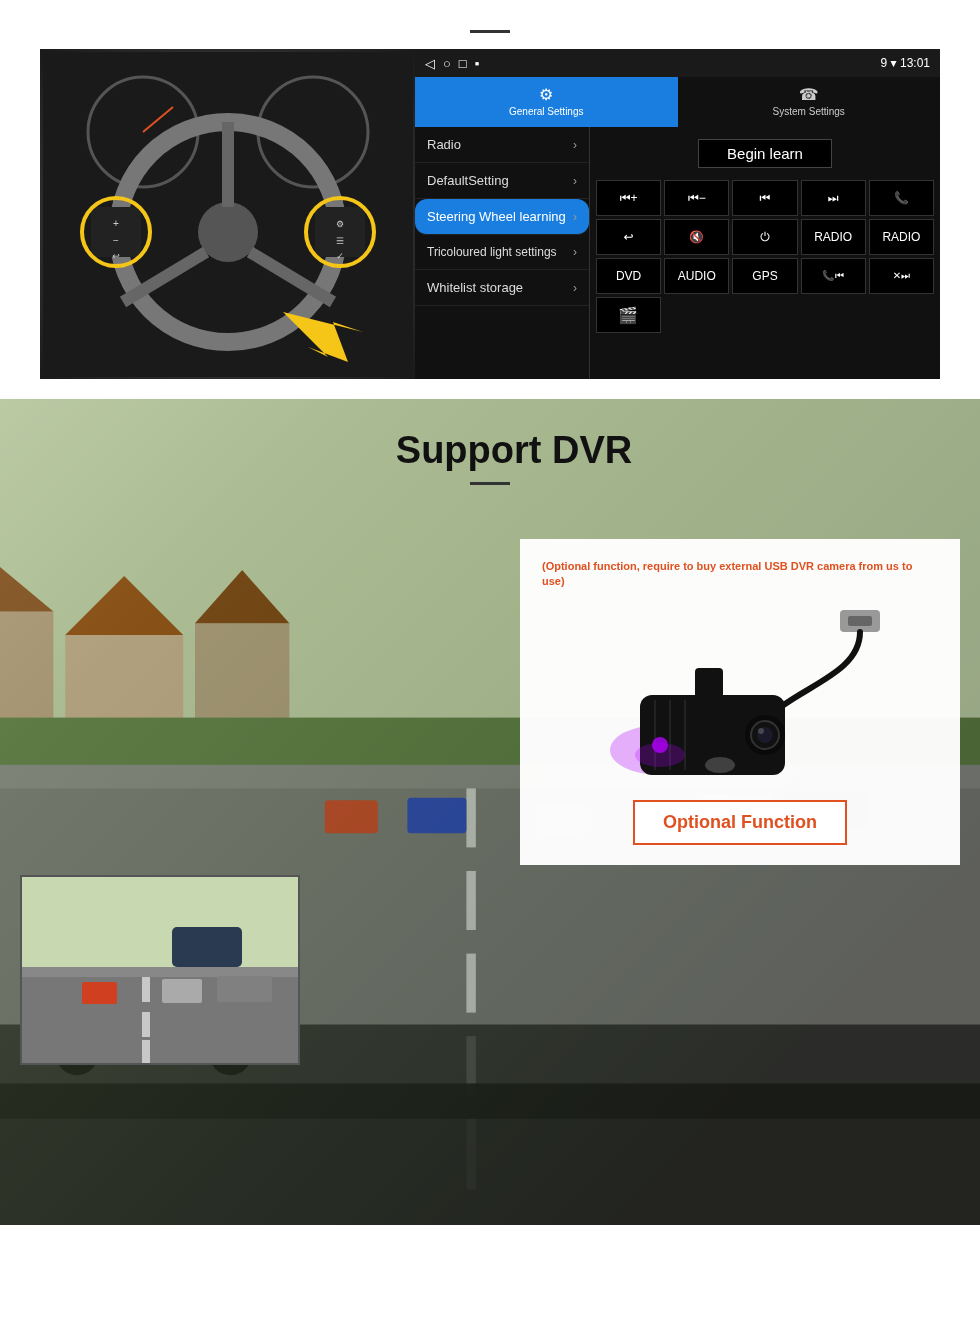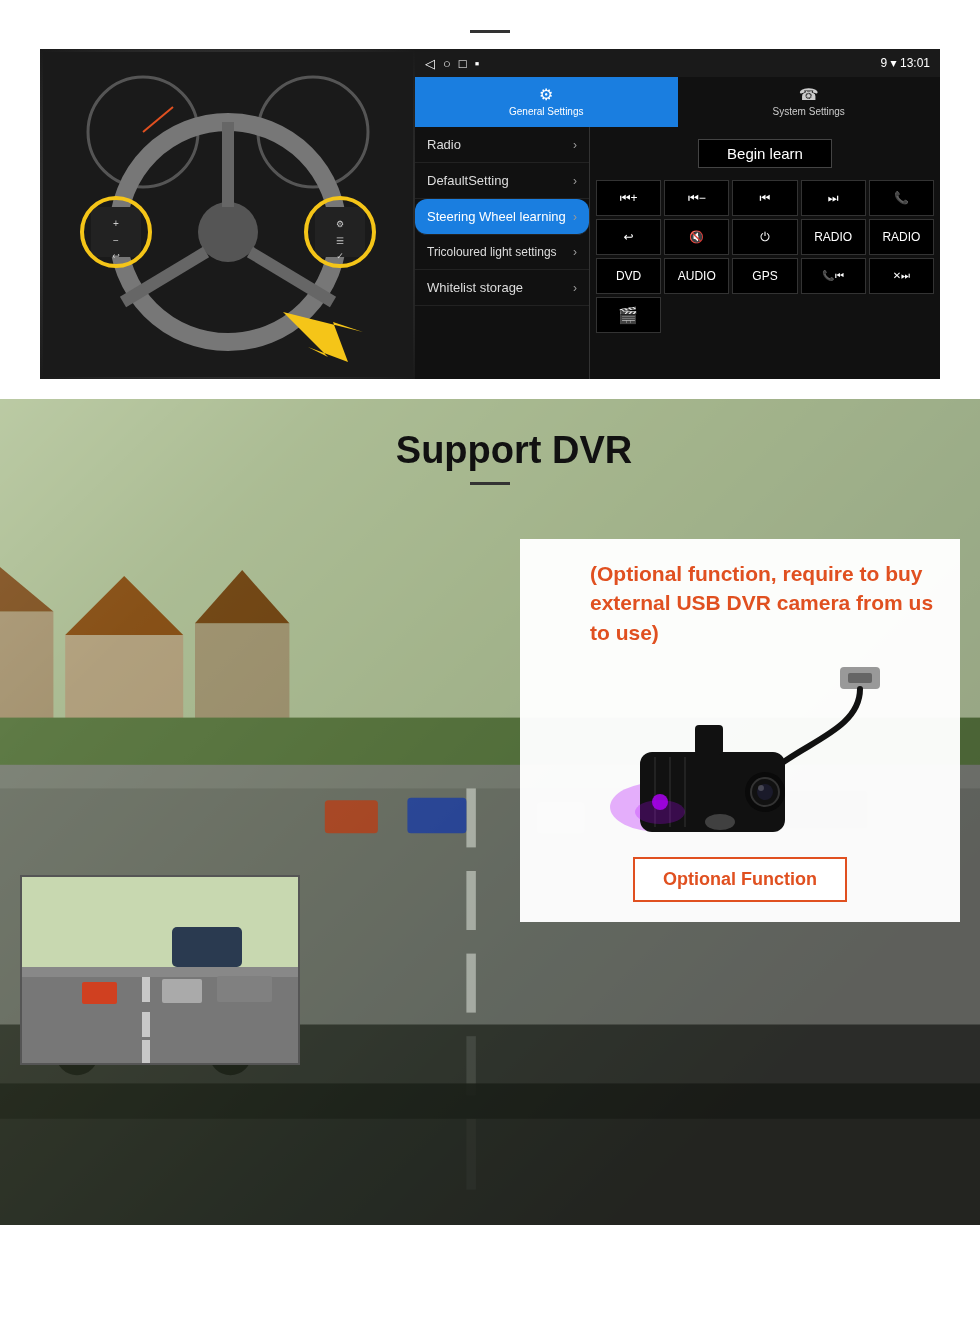--- a/index.html
+++ b/index.html
@@ -221,25 +221,24 @@
       position: absolute;
       right: 20px;
       top: 140px;
       width: 440px;
       background: rgba(255,255,255,0.97);
       padding: 20px 22px;
       z-index: 5;
     }
     .dvr-card .optional-text {
       color: #e05020;
-      font-size: 21px;
+      font-size: 11px;
       font-weight: bold;
       margin-bottom: 10px;
       line-height: 1.4;
-      margin-left: 48px;
     }
     .dvr-card .desc-text {
       color: #222;
       font-size: 14px;
       line-height: 1.6;
       margin-bottom: 15px;
     }
     .dvr-camera-area {
       display: flex;
       justify-content: center;

